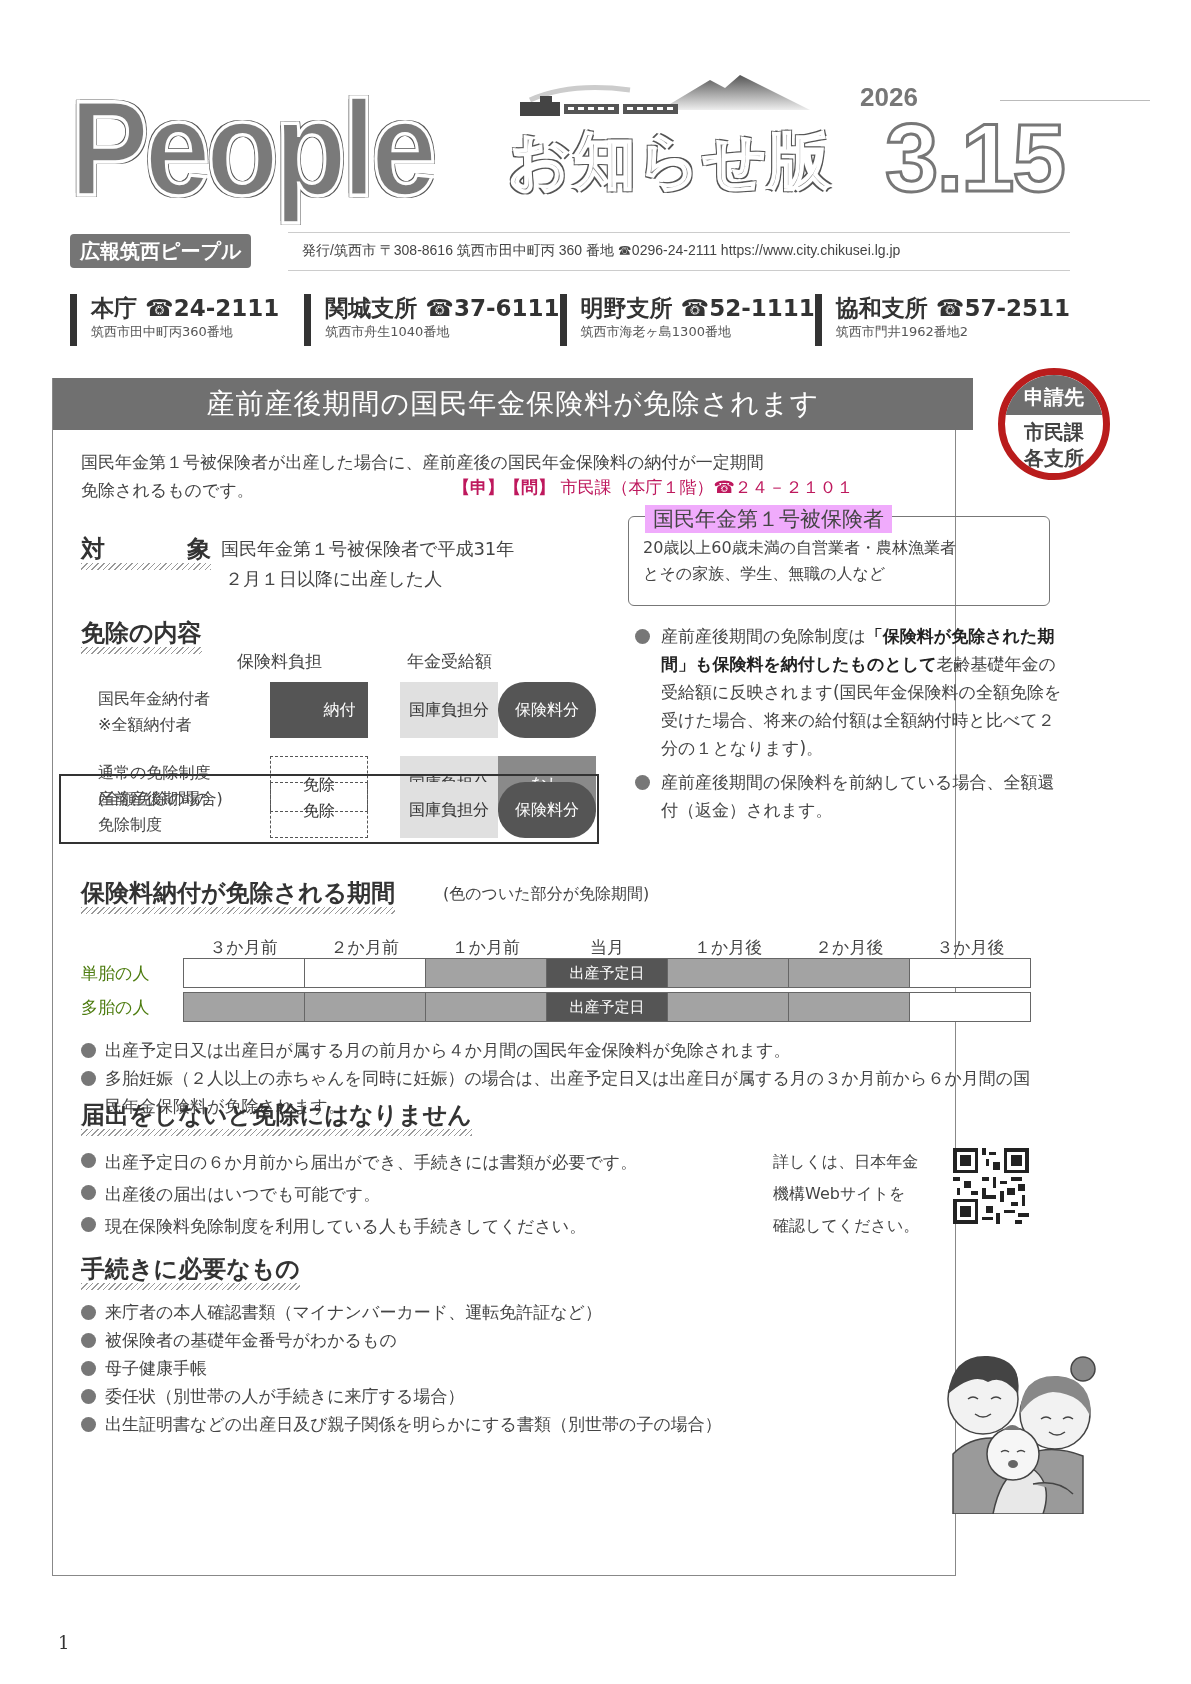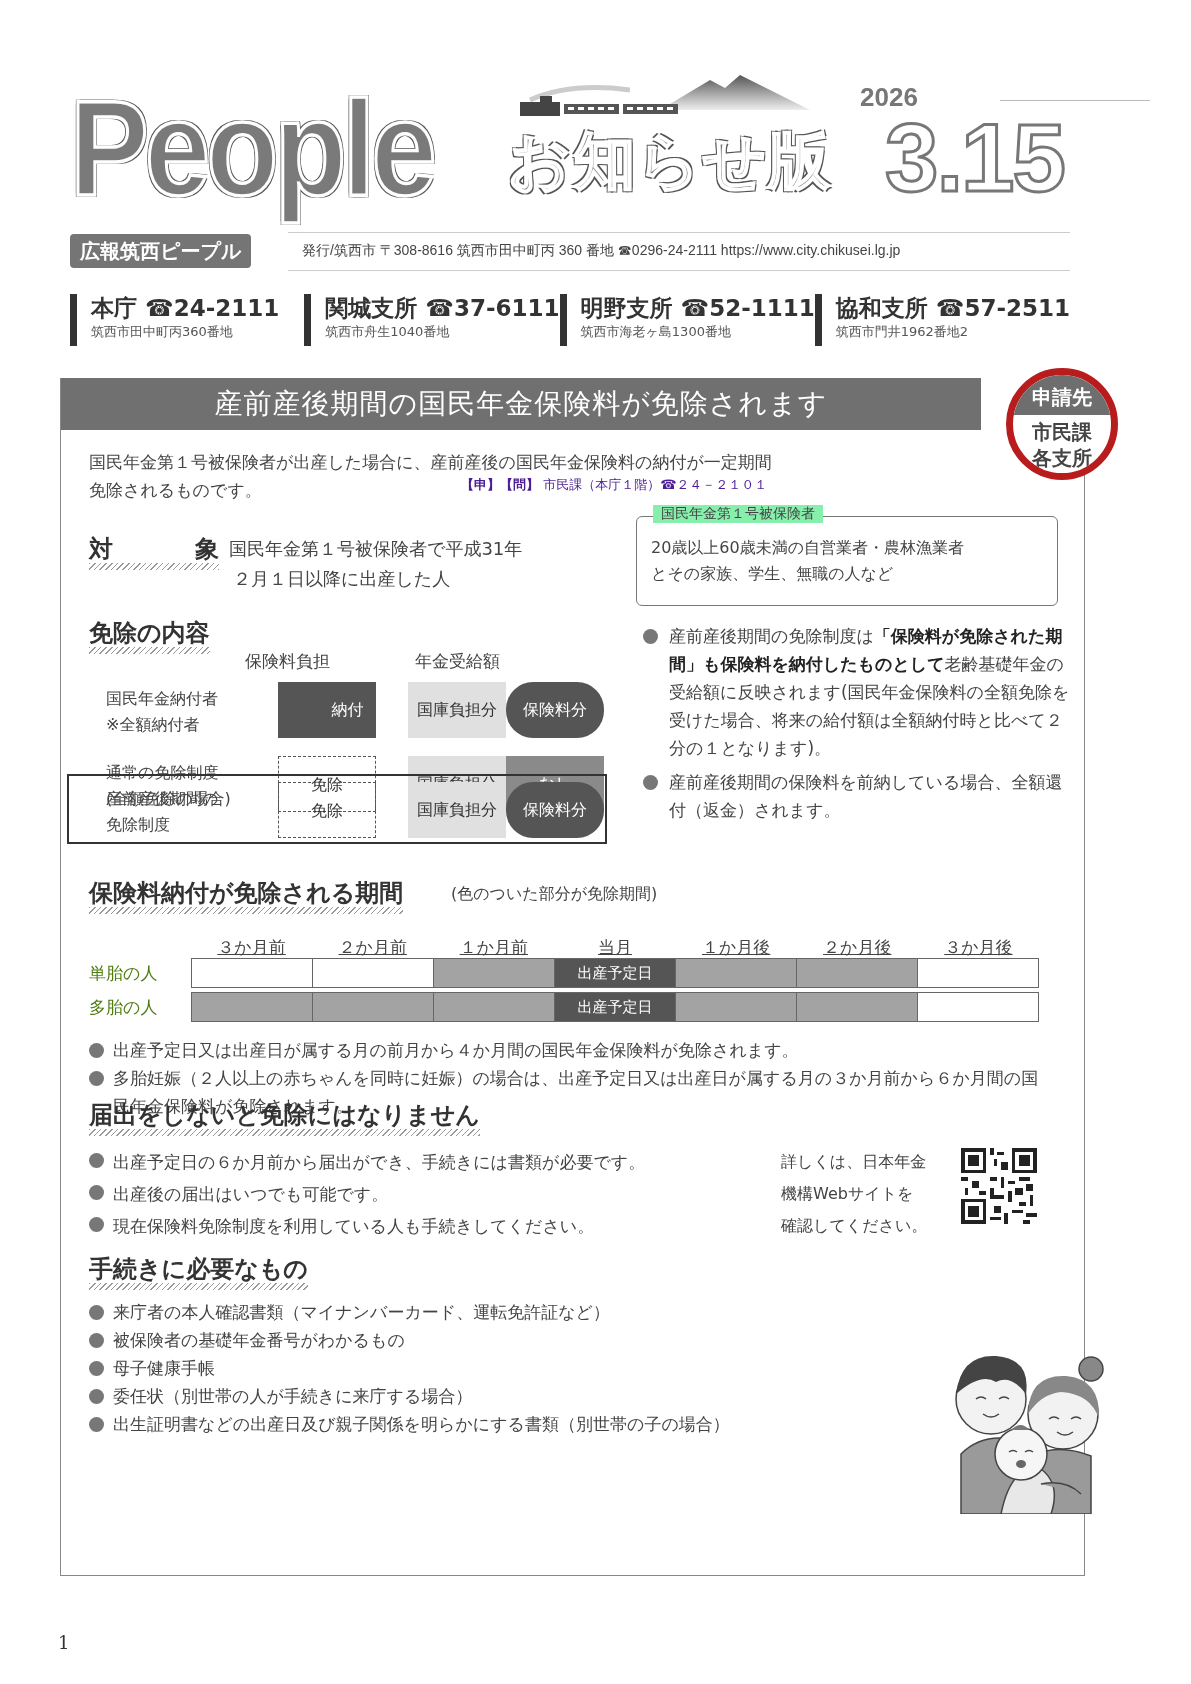--- a/index.html
+++ b/index.html
@@ -24,28 +24,28 @@
   .pub-rule-bot { position: absolute; left: 218px; top: 38px; right: 0; height: 1px; background: #ccc; }
   .pub-info { position: absolute; left: 232px; top: 10px; font-size: 14px; color: #444; white-space: nowrap; font-family: "Liberation Sans", sans-serif; }
 
   
   .offices { position: absolute; left: 70px; top: 294px; width: 1000px; height: 56px; display: flex; }
   .office { flex: 1; position: relative; padding-left: 14px; border-left: 7px solid #333; height: 52px; }
   .office-name { font-size: 23px; font-weight: bold; color: #333; line-height: 28px; white-space: nowrap; }
   .office-addr { font-size: 13px; color: #555; line-height: 20px; }
 
   
-  .article { position: absolute; left: 60px; top: 378px; width: 1025px; height: 1198px; border: 1px solid #888; border-top: none; }
+  .article { position: absolute; left: 52px; top: 378px; width: 904px; height: 1198px; border: 1px solid #888; border-top: none; }
   .title-bar { position: absolute; left: 0; top: 0; width: 920px; height: 52px; background: #707070; color: #fff; font-size: 28px; text-align: center; line-height: 52px; letter-spacing: 1px; }
   .apply-badge { position: absolute; left: 945px; top: -10px; width: 112px; height: 112px; border-radius: 50%; border: 7px solid #b91c1c; background: #fff; overflow: hidden; z-index: 3; }
   .apply-badge .top { height: 40px; background: #6e6e6e; color: #fff; font-weight: bold; font-size: 20px; text-align: center; line-height: 44px; }
   .apply-badge .body { text-align: center; font-size: 20px; font-weight: bold; color: #444; line-height: 26px; padding-top: 4px; }
 
   .intro { position: absolute; left: 28px; top: 70px; width: 820px; font-size: 17px; line-height: 28px; color: #444; }
-  .intro-contact { position: absolute; left: 400px; top: 98px; font-size: 13px; color: #4c1d95; white-space: nowrap; }
+  .intro-contact { position: absolute; left: 400px; top: 98px; font-size: 17px; color: #be185d; white-space: nowrap; }
   .intro-contact b { font-weight: bold; }
 
   .hatch { background-image: repeating-linear-gradient(135deg, #999 0 1px, transparent 1px 4px); }
   .heading { position: absolute; font-size: 24px; font-weight: bold; color: #333; line-height: 30px; padding-bottom: 6px; }
   .heading .u { position: absolute; left: 0; bottom: 0; width: 100%; height: 7px; }
 
   .target-label { left: 28px; top: 156px; width: 130px; letter-spacing: 0; }
   .target-label .a { position: absolute; left: 0; top: 0; }
   .target-label .b { position: absolute; right: 0; top: 0; }
   .target-text { position: absolute; left: 168px; top: 156px; font-size: 18px; line-height: 30px; color: #444; }
@@ -58,33 +58,33 @@
   .ex-row .pay { position: absolute; left: 172px; top: 0; width: 98px; height: 56px; font-size: 16px; line-height: 56px; text-align: center; }
   .pay.solid { background: #555; color: #fff; padding-left: 41px; }
   .pay.dashed { border: 1.5px dashed #555; color: #333; }
   .ex-row .pen-a { position: absolute; left: 302px; top: 0; width: 98px; height: 56px; background: #e0e0e0; color: #333; font-size: 16px; line-height: 56px; text-align: center; }
   .ex-row .pen-b { position: absolute; left: 400px; top: 0; width: 98px; height: 56px; color: #fff; font-size: 16px; line-height: 56px; text-align: center; }
   .pen-b.dark { background: #555; border-radius: 27px; }
   .pen-b.mid { background: #8a8a8a; }
   .highlight-box { position: absolute; left: 6px; top: 396px; width: 540px; height: 70px; border: 2.5px solid #333; }
 
   .def-box { position: absolute; left: 575px; top: 138px; width: 422px; height: 90px; border: 1.5px solid #777; border-radius: 6px; }
-  .def-title { position: absolute; left: 16px; top: -12px; background: #86efac; padding: 0 8px; font-size: 14px; color: #444; }
+  .def-title { position: absolute; left: 16px; top: -12px; background: #f0abfc; padding: 0 8px; font-size: 21px; color: #444; }
   .def-text { position: absolute; left: 14px; top: 18px; font-size: 16px; line-height: 26px; color: #444; }
 
   .right-bullets { position: absolute; left: 580px; top: 244px; width: 430px; }
   .rb { position: relative; padding-left: 28px; font-size: 17px; line-height: 28px; color: #444; margin-bottom: 6px; }
   .rb::before { content: ""; position: absolute; left: 2px; top: 7px; width: 15px; height: 15px; border-radius: 50%; background: #777; }
   .rb b { font-weight: bold; color: #222; }
 
   
   .period-heading { left: 28px; top: 500px; }
   .period-note { position: absolute; left: 390px; top: 506px; font-size: 16px; color: #444; }
   .period-cols { position: absolute; left: 130px; top: 558px; width: 870px; display: flex; }
-  .period-cols div { flex: 1; text-align: center; font-size: 17px; color: #444; text-decoration: underline; }
+  .period-cols div { flex: 1; text-align: center; font-size: 17px; color: #444; }
   .period-row-label { position: absolute; left: 28px; font-size: 17px; color: #4d7c0f; }
   .period-row { position: absolute; left: 130px; width: 848px; height: 30px; display: flex; border: 1.5px solid #666; }
   .period-row .cell { flex: 1; border-right: 1px solid #666; position: relative; }
   .period-row .cell:last-child { border-right: none; }
   .cell.off { background: #fff; }
   .cell.on { background: #a3a3a3; }
   .cell.due { background: #555; color: #fff; font-size: 15px; text-align: center; line-height: 28px; }
 
   .bullets { position: absolute; left: 28px; width: 960px; }
   .bl { position: relative; padding-left: 24px; font-size: 17px; line-height: 28px; color: #444; }

